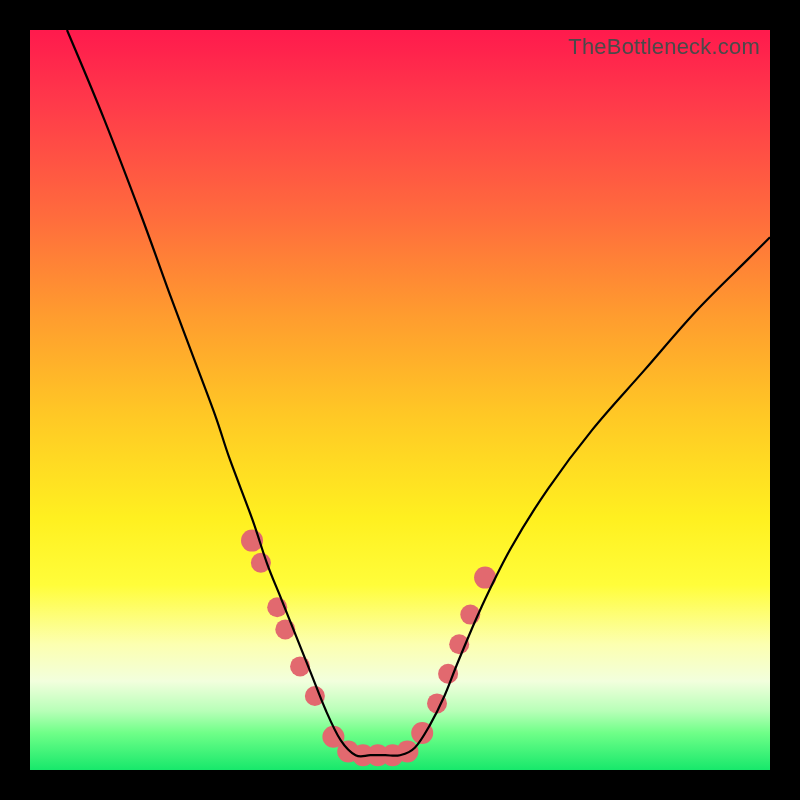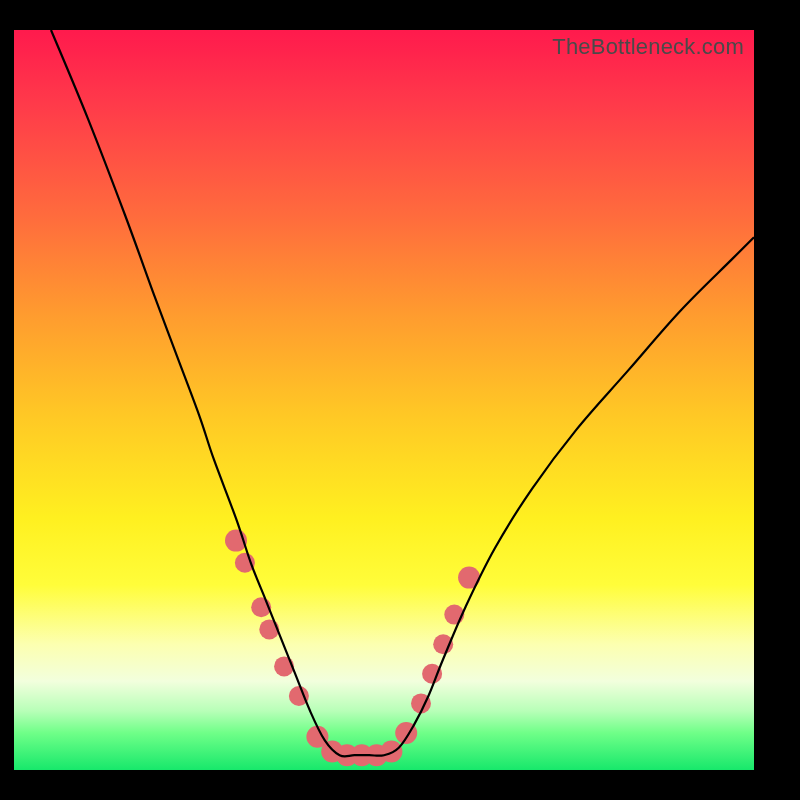--- a/index.html
+++ b/index.html
@@ -6,21 +6,21 @@
     margin: 0;
     padding: 0;
     width: 800px;
     height: 800px;
     background: #000;
     overflow: hidden;
     font-family: Arial, Helvetica, sans-serif;
   }
   .frame {
     position: absolute;
-    left: 14px;
+    left: 30px;
     top: 30px;
     width: 740px;
     height: 740px;
     background: linear-gradient(to bottom,
       #ff1a4d 0%,
       #ff3a4a 10%,
       #ff6b3d 25%,
       #ff9a2f 38%,
       #ffc825 52%,
       #fff020 66%,

